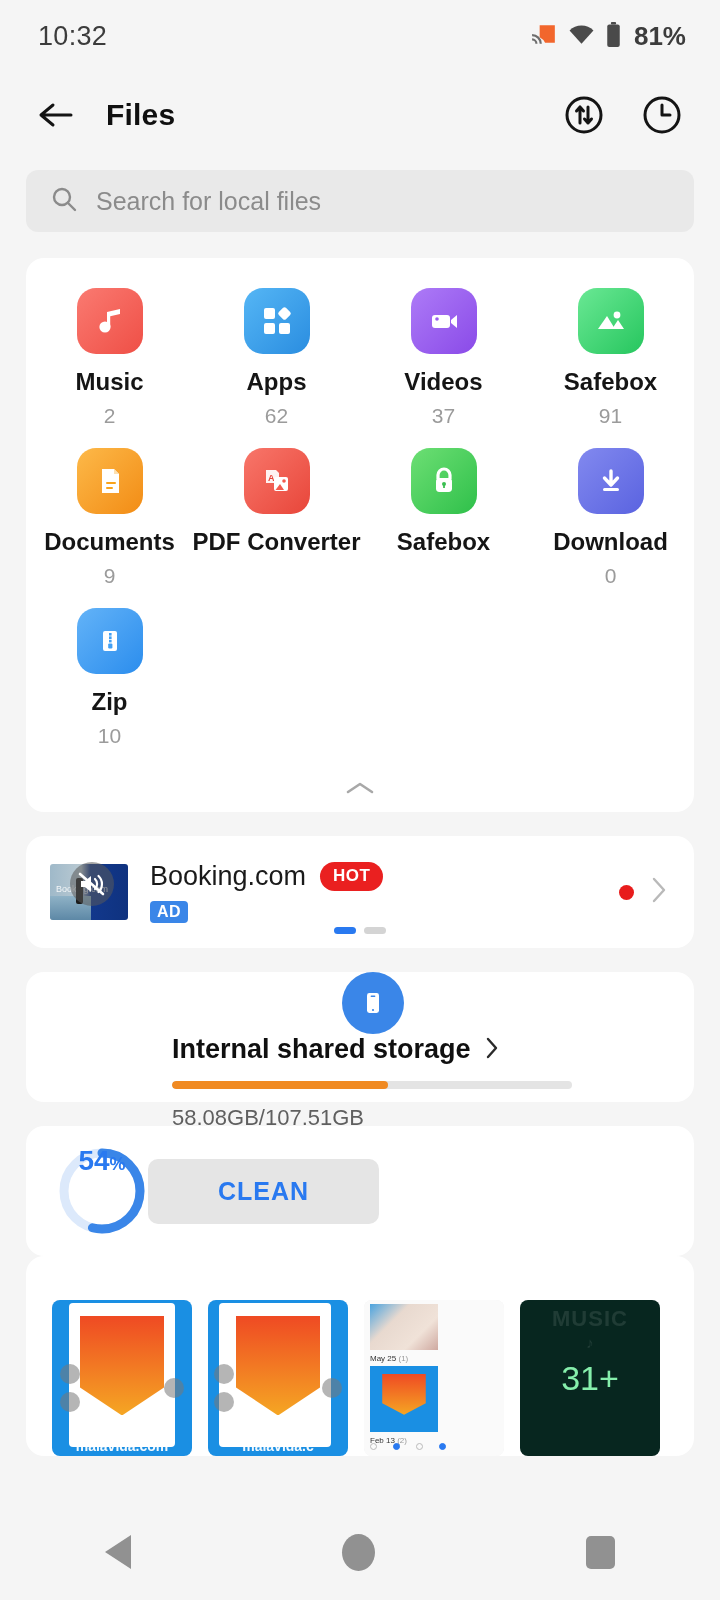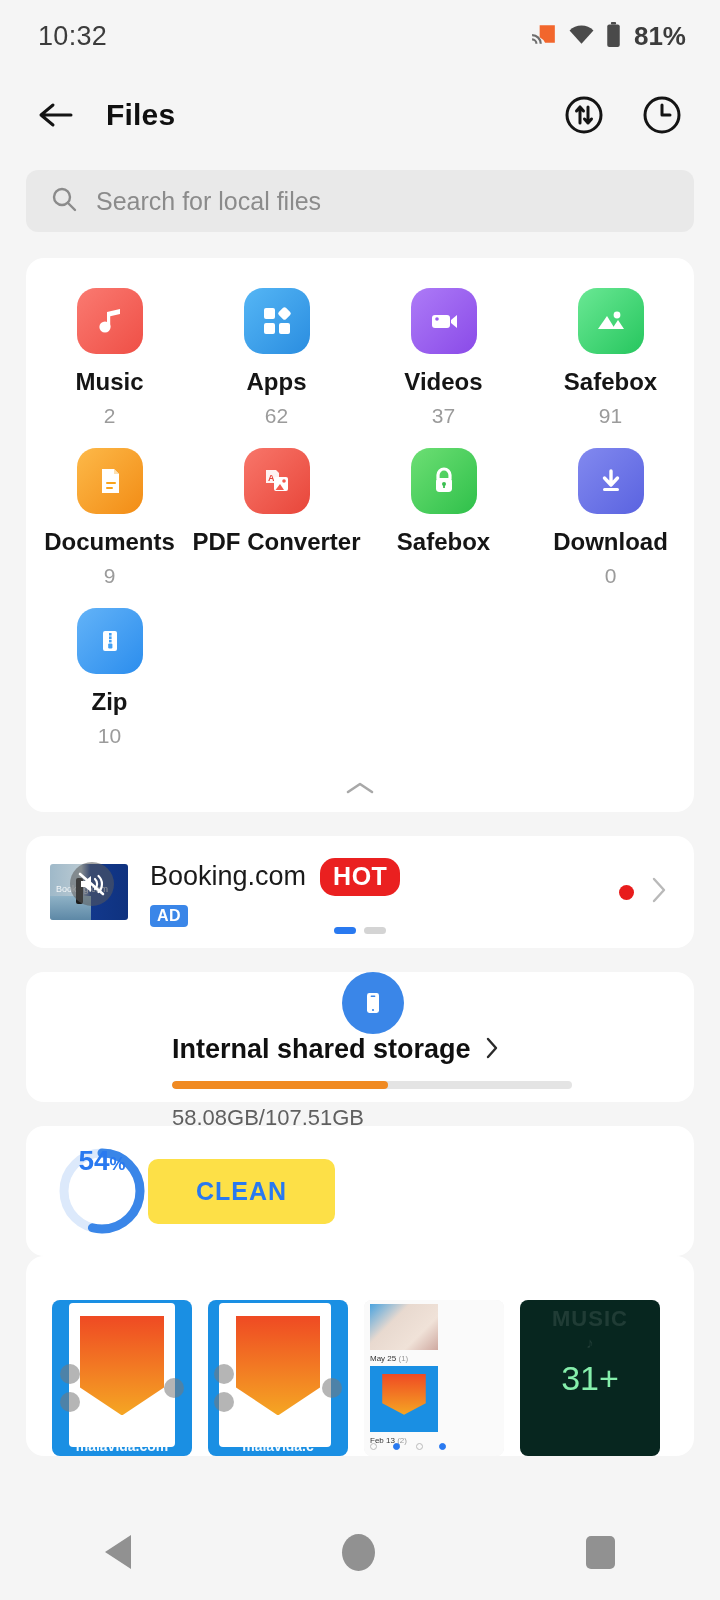--- a/index.html
+++ b/index.html
@@ -45,21 +45,21 @@
   .ad-thumb { width: 78px; height: 56px; border-radius: 3px; position: relative; overflow: hidden; flex: none;
     background: linear-gradient(90deg, #9fb9c9 0%, #b9c9d2 40%, #12388c 52%, #0f327f 100%); }
   .ad-thumb .sea { position: absolute; left: 0; bottom: 0; width: 52%; height: 42%; background: linear-gradient(180deg,#8fb2c6,#5d88a6); }
   .ad-thumb .word { position: absolute; left: 6px; top: 20px; font-size: 9px; color: #fff; opacity: .85; }
   .ad-thumb .fig { position: absolute; left: 26px; top: 14px; width: 7px; height: 26px; background: #1b1b1b; border-radius: 2px; }
   .mute-badge { position: absolute; left: 44px; top: 26px; width: 44px; height: 44px; border-radius: 50%; background: rgba(90,90,90,.55);
                 display: flex; align-items: center; justify-content: center; }
   .ad-body { margin-left: 22px; display: flex; flex-direction: column; justify-content: center; }
   .ad-row { display: flex; align-items: center; }
   .ad-title { font-size: 27px; color: #1a1a1a; }
-  .hot { margin-left: 14px; background: #ea2020; color: #fff; font-size: 25px; font-weight: bold; border-radius: 15px; padding: 4px 13px 5px 13px; letter-spacing: .5px; }
+  .hot { margin-left: 14px; background: #ea2020; color: #fff; font-size: 17px; font-weight: bold; border-radius: 15px; padding: 4px 13px 5px 13px; letter-spacing: .5px; }
   .adtag { margin-top: 9px; background: #3a86e8; color: #fff; font-size: 16px; font-weight: bold; border-radius: 4px; padding: 2px 7px; width: max-content; letter-spacing: .4px; }
   .ad-right { position: absolute; right: 26px; top: 50%; transform: translateY(-50%); display: flex; align-items: center; gap: 16px; }
   .red-dot { width: 15px; height: 15px; border-radius: 50%; background: #e81c1c; }
   .dots { position: absolute; left: 0; right: 0; bottom: 14px; display: flex; justify-content: center; gap: 8px; }
   .dot { width: 22px; height: 7px; border-radius: 4px; background: #d4d4d4; }
   .dot.on { background: #2979f0; }
 
   
   .storage { margin-top: 24px; height: 130px; display: flex; align-items: center; padding: 0 0 0 26px; flex-direction: column; }
   .st-ico { width: 62px; height: 62px; border-radius: 50%; background: #3a86e8; display: flex; align-items: center; justify-content: center; flex: none; }
@@ -76,22 +76,22 @@
   
   .cleanup { margin-top: 24px; height: 130px; display: flex; align-items: center; padding: 0 26px 0 30px; }
   .ring { width: 92px; height: 92px; position: relative; flex: none; }
   .ring-label { position: absolute; inset: 0; display: flex; align-items: baseline; justify-content: center; }
   .ring-num { font-size: 28px; font-weight: bold; color: #2979f0; }
   .ring-pct { font-size: 18px; font-weight: bold; color: #2979f0; }
   .cl-body { margin-left: 26px; flex: 1; }
   .cl-title { font-size: 27px; font-weight: bold; color: #101010; }
   .cl-size { color: #e03c31; margin-left: 6px; }
   .cl-sub { font-size: 23px; color: #6a6a6a; margin-top: 12px; }
-  .clean-btn { background: #fde047; color: #2979f0; font-size: 25px; font-weight: bold; letter-spacing: 1px;
-               padding: 18px 48px; border-radius: 10px; border: none; }
+  .clean-btn { background: #e5e5e5; color: #2979f0; font-size: 25px; font-weight: bold; letter-spacing: 1px;
+               padding: 18px 70px; border-radius: 10px; border: none; }
 
   
   .recent-head { font-size: 25px; font-weight: bold; color: #151515; letter-spacing: .6px; margin: 30px 0 18px 26px; }
   .recent { padding: 22px 0 0 0; overflow: hidden; }
   .rec-head { display: flex; align-items: center; padding: 0 26px; }
   .rec-ico { width: 42px; height: 42px; border-radius: 11px; display: flex; align-items: center; justify-content: center;
              background: linear-gradient(135deg,#5fe08a,#22c55e); }
   .rec-name { font-size: 26px; color: #232323; margin-left: 20px; }
   .thumbs { display: flex; gap: 16px; padding: 22px 26px 0 26px; }
   .thumb { width: 140px; height: 156px; border-radius: 8px; overflow: hidden; position: relative; flex: none; background: #f2f2f2; }

